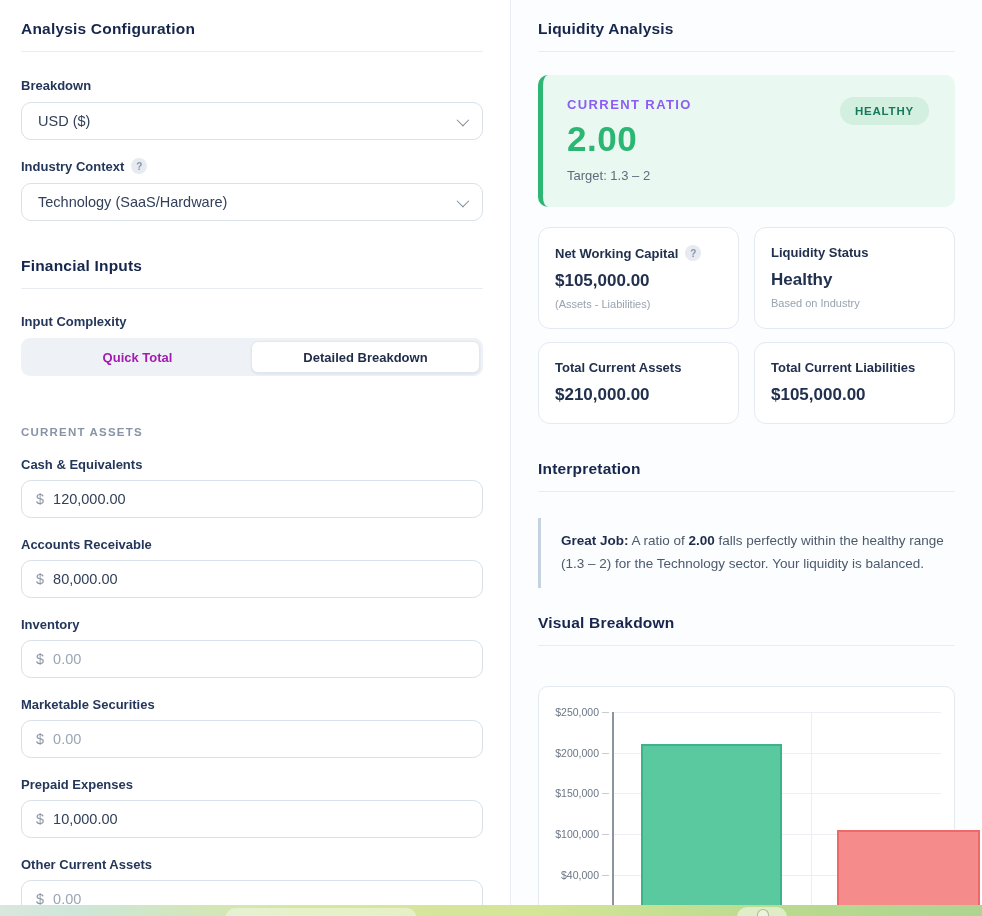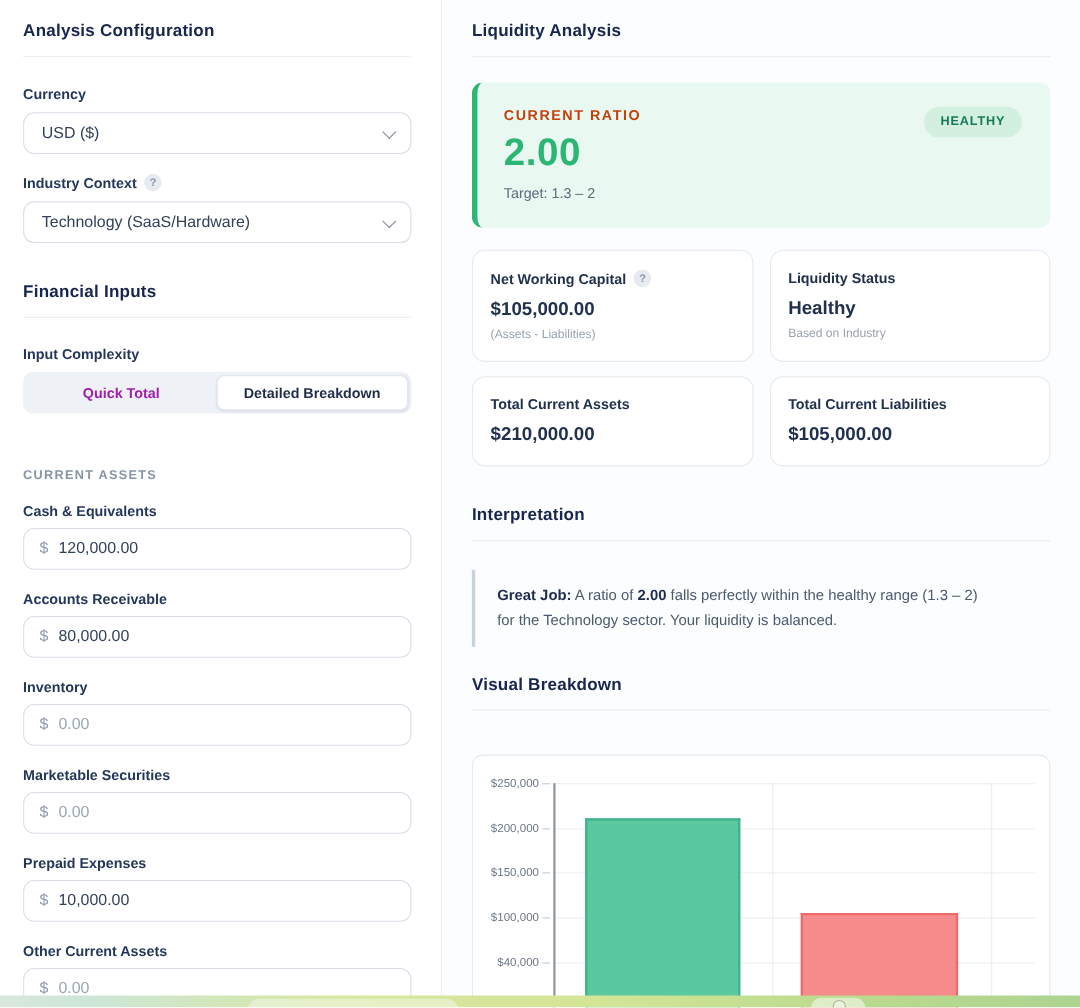--- a/index.html
+++ b/index.html
@@ -1,21 +1,21 @@
 <!DOCTYPE html>
 <html><head>
 <meta charset="utf-8">
 <style>
   * { margin:0; padding:0; box-sizing:border-box; }
   html,body { background:#fff; }
   body { font-family:"Liberation Sans", sans-serif; }
   .page { position:relative; width:982px; height:916px; overflow:hidden; background:#fff; display:flex; }
 
   
-  .left-panel { width:402px; padding:20px 27px 0 21px; border-right:1px solid #e9edf2; background:#fff; }
+  .left-panel { width:511px; padding:20px 27px 0 21px; border-right:1px solid #e9edf2; background:#fff; }
   .right-panel { flex:1; padding:20px 27px 0 27px; background:#fcfdfe; }
 
   h2.section-h { font-size:15.5px; font-weight:700; color:#17264d; letter-spacing:.2px;
                  padding-bottom:13px; border-bottom:1px solid #e9edf2; }
 
   
   .field-label { display:flex; align-items:center; gap:7px; font-size:13px; font-weight:700; color:#24375a; }
   .help-icon { width:16px; height:16px; border-radius:50%; background:#e7ebf1; color:#8794a6;
                font-size:10px; font-weight:700; display:inline-flex; align-items:center; justify-content:center; }
   .select-box { margin-top:9px; height:38px; border:1px solid #d9e0e9; border-radius:10px; background:#fff;
@@ -36,21 +36,21 @@
   .fgroup:first-of-type .field-label { margin-top:17px; }
   .money-input { margin-top:8px; height:38px; border:1px solid #d9e0e9; border-radius:10px; background:#fff;
                  display:flex; align-items:center; padding:0 14px; font-size:14.5px; }
   .money-input .cur { color:#8b97a6; margin-right:9px; }
   .money-input .val { color:#32405a; }
   .money-input.empty .val { color:#9aa6b5; }
 
   
   .hero { margin-top:23px; background:#e9f8f0; border-left:5px solid #2eb673; border-radius:10px;
           padding:22px 24px 24px 24px; position:relative; }
-  .hero-label { font-size:13px; font-weight:700; color:#c2410c; letter-spacing:1.4px; }
+  .hero-label { font-size:13px; font-weight:700; color:#8b5cf6; letter-spacing:1.4px; }
   .hero-value { font-size:35px; font-weight:800; color:#2bb673; margin-top:7px; letter-spacing:.5px; }
   .hero-target { font-size:13px; color:#5d6c7b; margin-top:9px; }
   .status-badge { position:absolute; top:22px; right:26px; background:#d2efdf; color:#17795b;
                   font-size:11.5px; font-weight:700; letter-spacing:.8px; padding:8px 15px; border-radius:999px; }
 
   .metrics { margin-top:20px; display:grid; grid-template-columns:1fr 1fr; gap:13px 15px; }
   .mcard { background:#fff; border:1px solid #e4eaf1; border-radius:12px; padding:17px 16px 18px 16px; }
   .mcard .mtitle { font-size:13px; font-weight:700; color:#20304d; display:flex; align-items:center; gap:7px; }
   .mcard .mvalue { font-size:17px; font-weight:800; color:#20304d; margin-top:10px; }
   .mcard .mnote { font-size:11px; color:#98a3b0; margin-top:7px; }
@@ -85,21 +85,21 @@
 </style>
 </head>
 <body>
 
 <div class="page">
 
   <div class="left-panel">
     <h2 class="section-h">Analysis Configuration</h2>
 
     <div class="field-label mt26">
-      <span>Currency</span>
+      <span>Breakdown</span>
     </div>
     <div class="select-box">
       <span class="grow">USD ($)</span>
       <span class="chevron"></span>
     </div>
 
     <div class="field-label mt18">
       <span>Industry Context</span>
       <span class="help-icon">?</span>
     </div>

